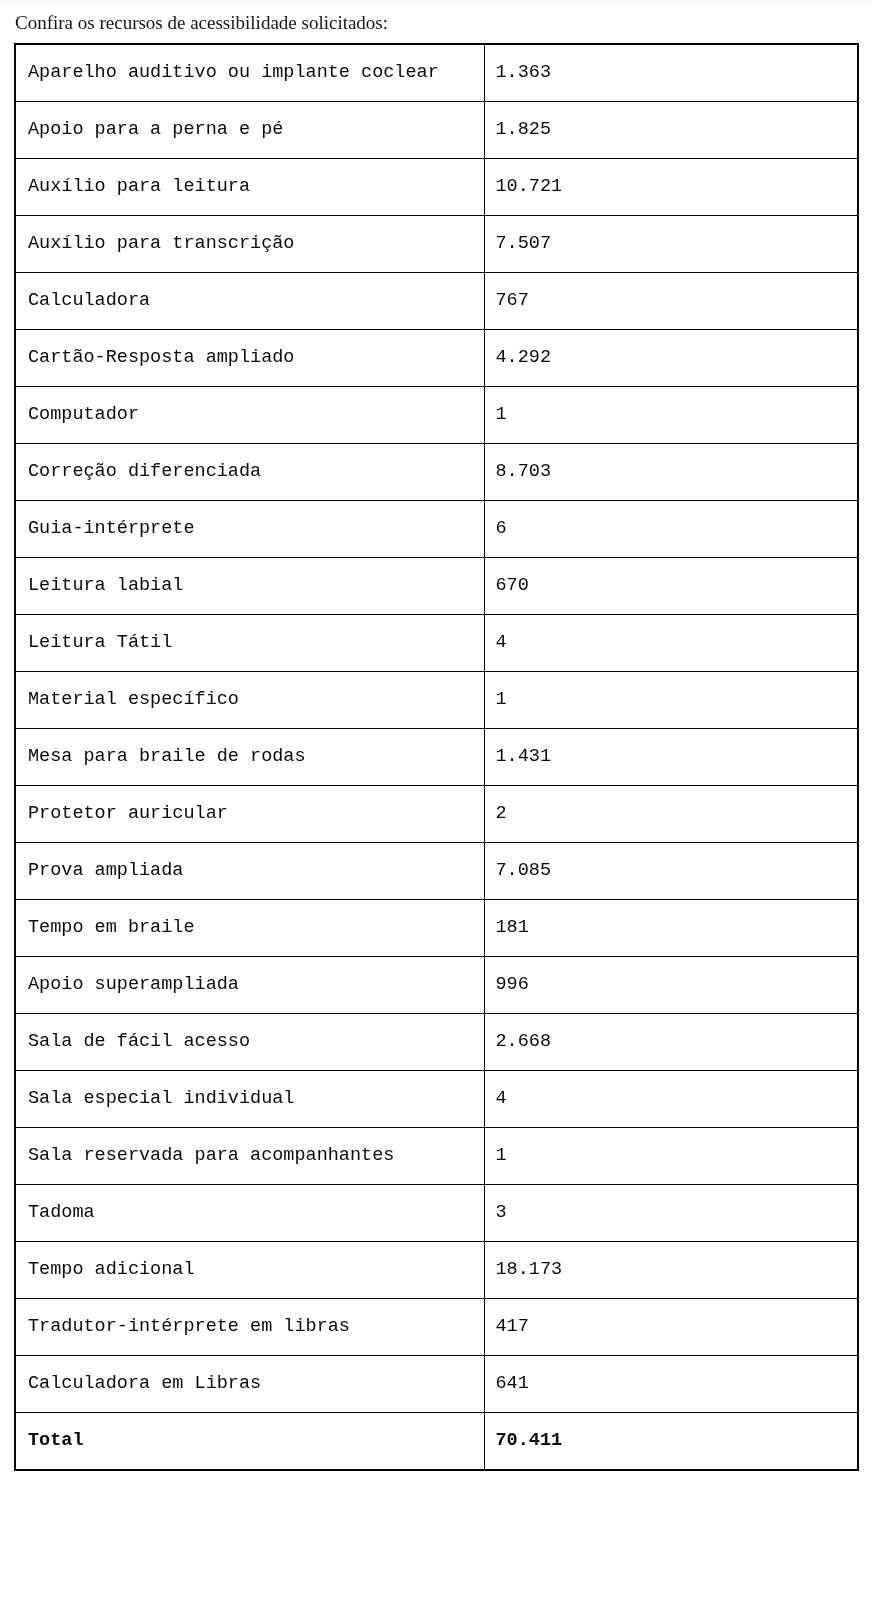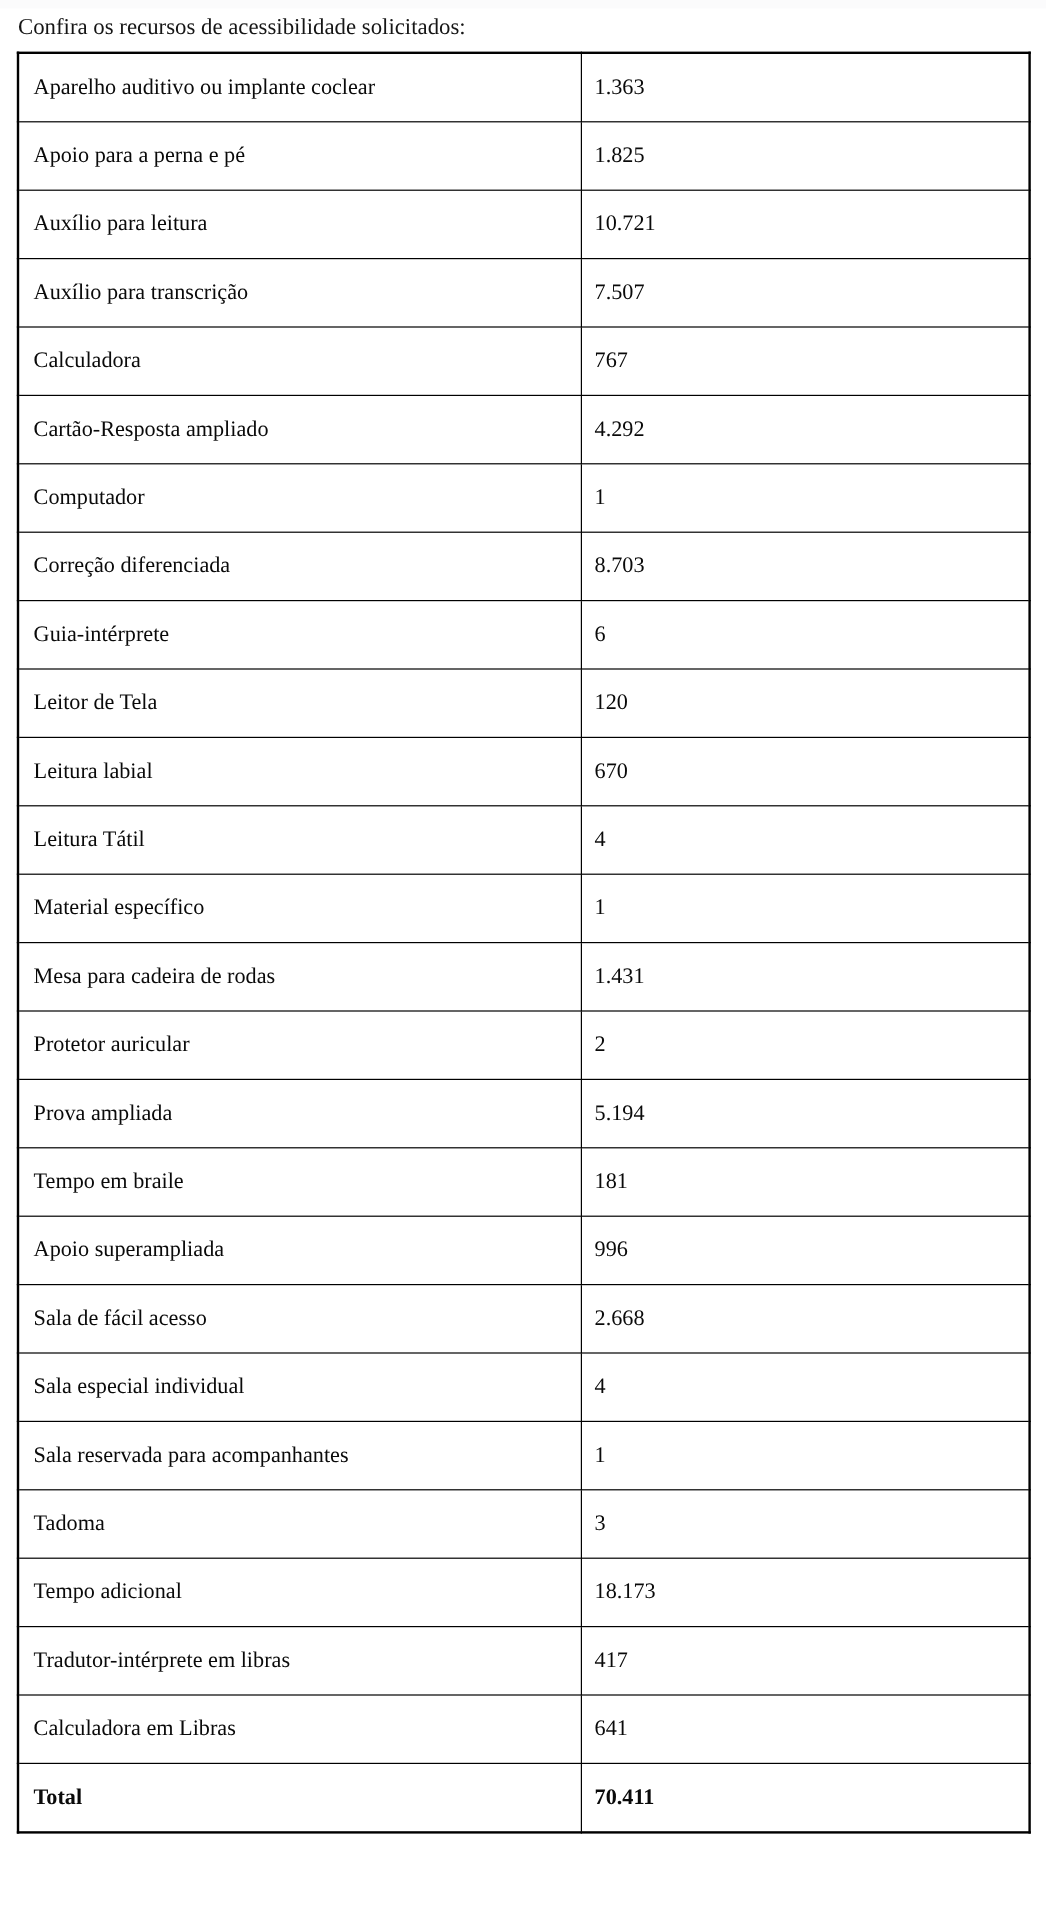--- a/index.html
+++ b/index.html
@@ -57,21 +57,21 @@
   table.resources col.c-label { width: 469px; }
   table.resources col.c-value { width: 374px; }
 
   table.resources td {
     border: 1.6px solid #000000;
     height: 56px;
     padding: 0 0 0 12px;
     font-size: 18.5px;
     line-height: 22px;
     vertical-align: middle;
-    font-family: Liberation Serif, serif;
+    font-family: Liberation Mono, monospace;
     color: #0a0a0a;
     overflow: hidden;
     white-space: nowrap;
   }
 
   table.resources tr.total-row td {
     font-weight: bold;
   }
 
   table.resources tr td.cell-value {
@@ -125,46 +125,42 @@
           </tr>
           <tr>
             <td class="cell-label">Correção diferenciada</td>
             <td class="cell-value">8.703</td>
           </tr>
           <tr>
             <td class="cell-label">Guia-intérprete</td>
             <td class="cell-value">6</td>
           </tr>
           <tr>
-            <td class="cell-label">Leitor de Tela</td>
-            <td class="cell-value">120</td>
-          </tr>
-          <tr>
             <td class="cell-label">Leitura labial</td>
             <td class="cell-value">670</td>
           </tr>
           <tr>
             <td class="cell-label">Leitura Tátil</td>
             <td class="cell-value">4</td>
           </tr>
           <tr>
             <td class="cell-label">Material específico</td>
             <td class="cell-value">1</td>
           </tr>
           <tr>
-            <td class="cell-label">Mesa para cadeira de rodas</td>
+            <td class="cell-label">Mesa para braile de rodas</td>
             <td class="cell-value">1.431</td>
           </tr>
           <tr>
             <td class="cell-label">Protetor auricular</td>
             <td class="cell-value">2</td>
           </tr>
           <tr>
             <td class="cell-label">Prova ampliada</td>
-            <td class="cell-value">5.194</td>
+            <td class="cell-value">7.085</td>
           </tr>
           <tr>
             <td class="cell-label">Tempo em braile</td>
             <td class="cell-value">181</td>
           </tr>
           <tr>
             <td class="cell-label">Apoio superampliada</td>
             <td class="cell-value">996</td>
           </tr>
           <tr>

